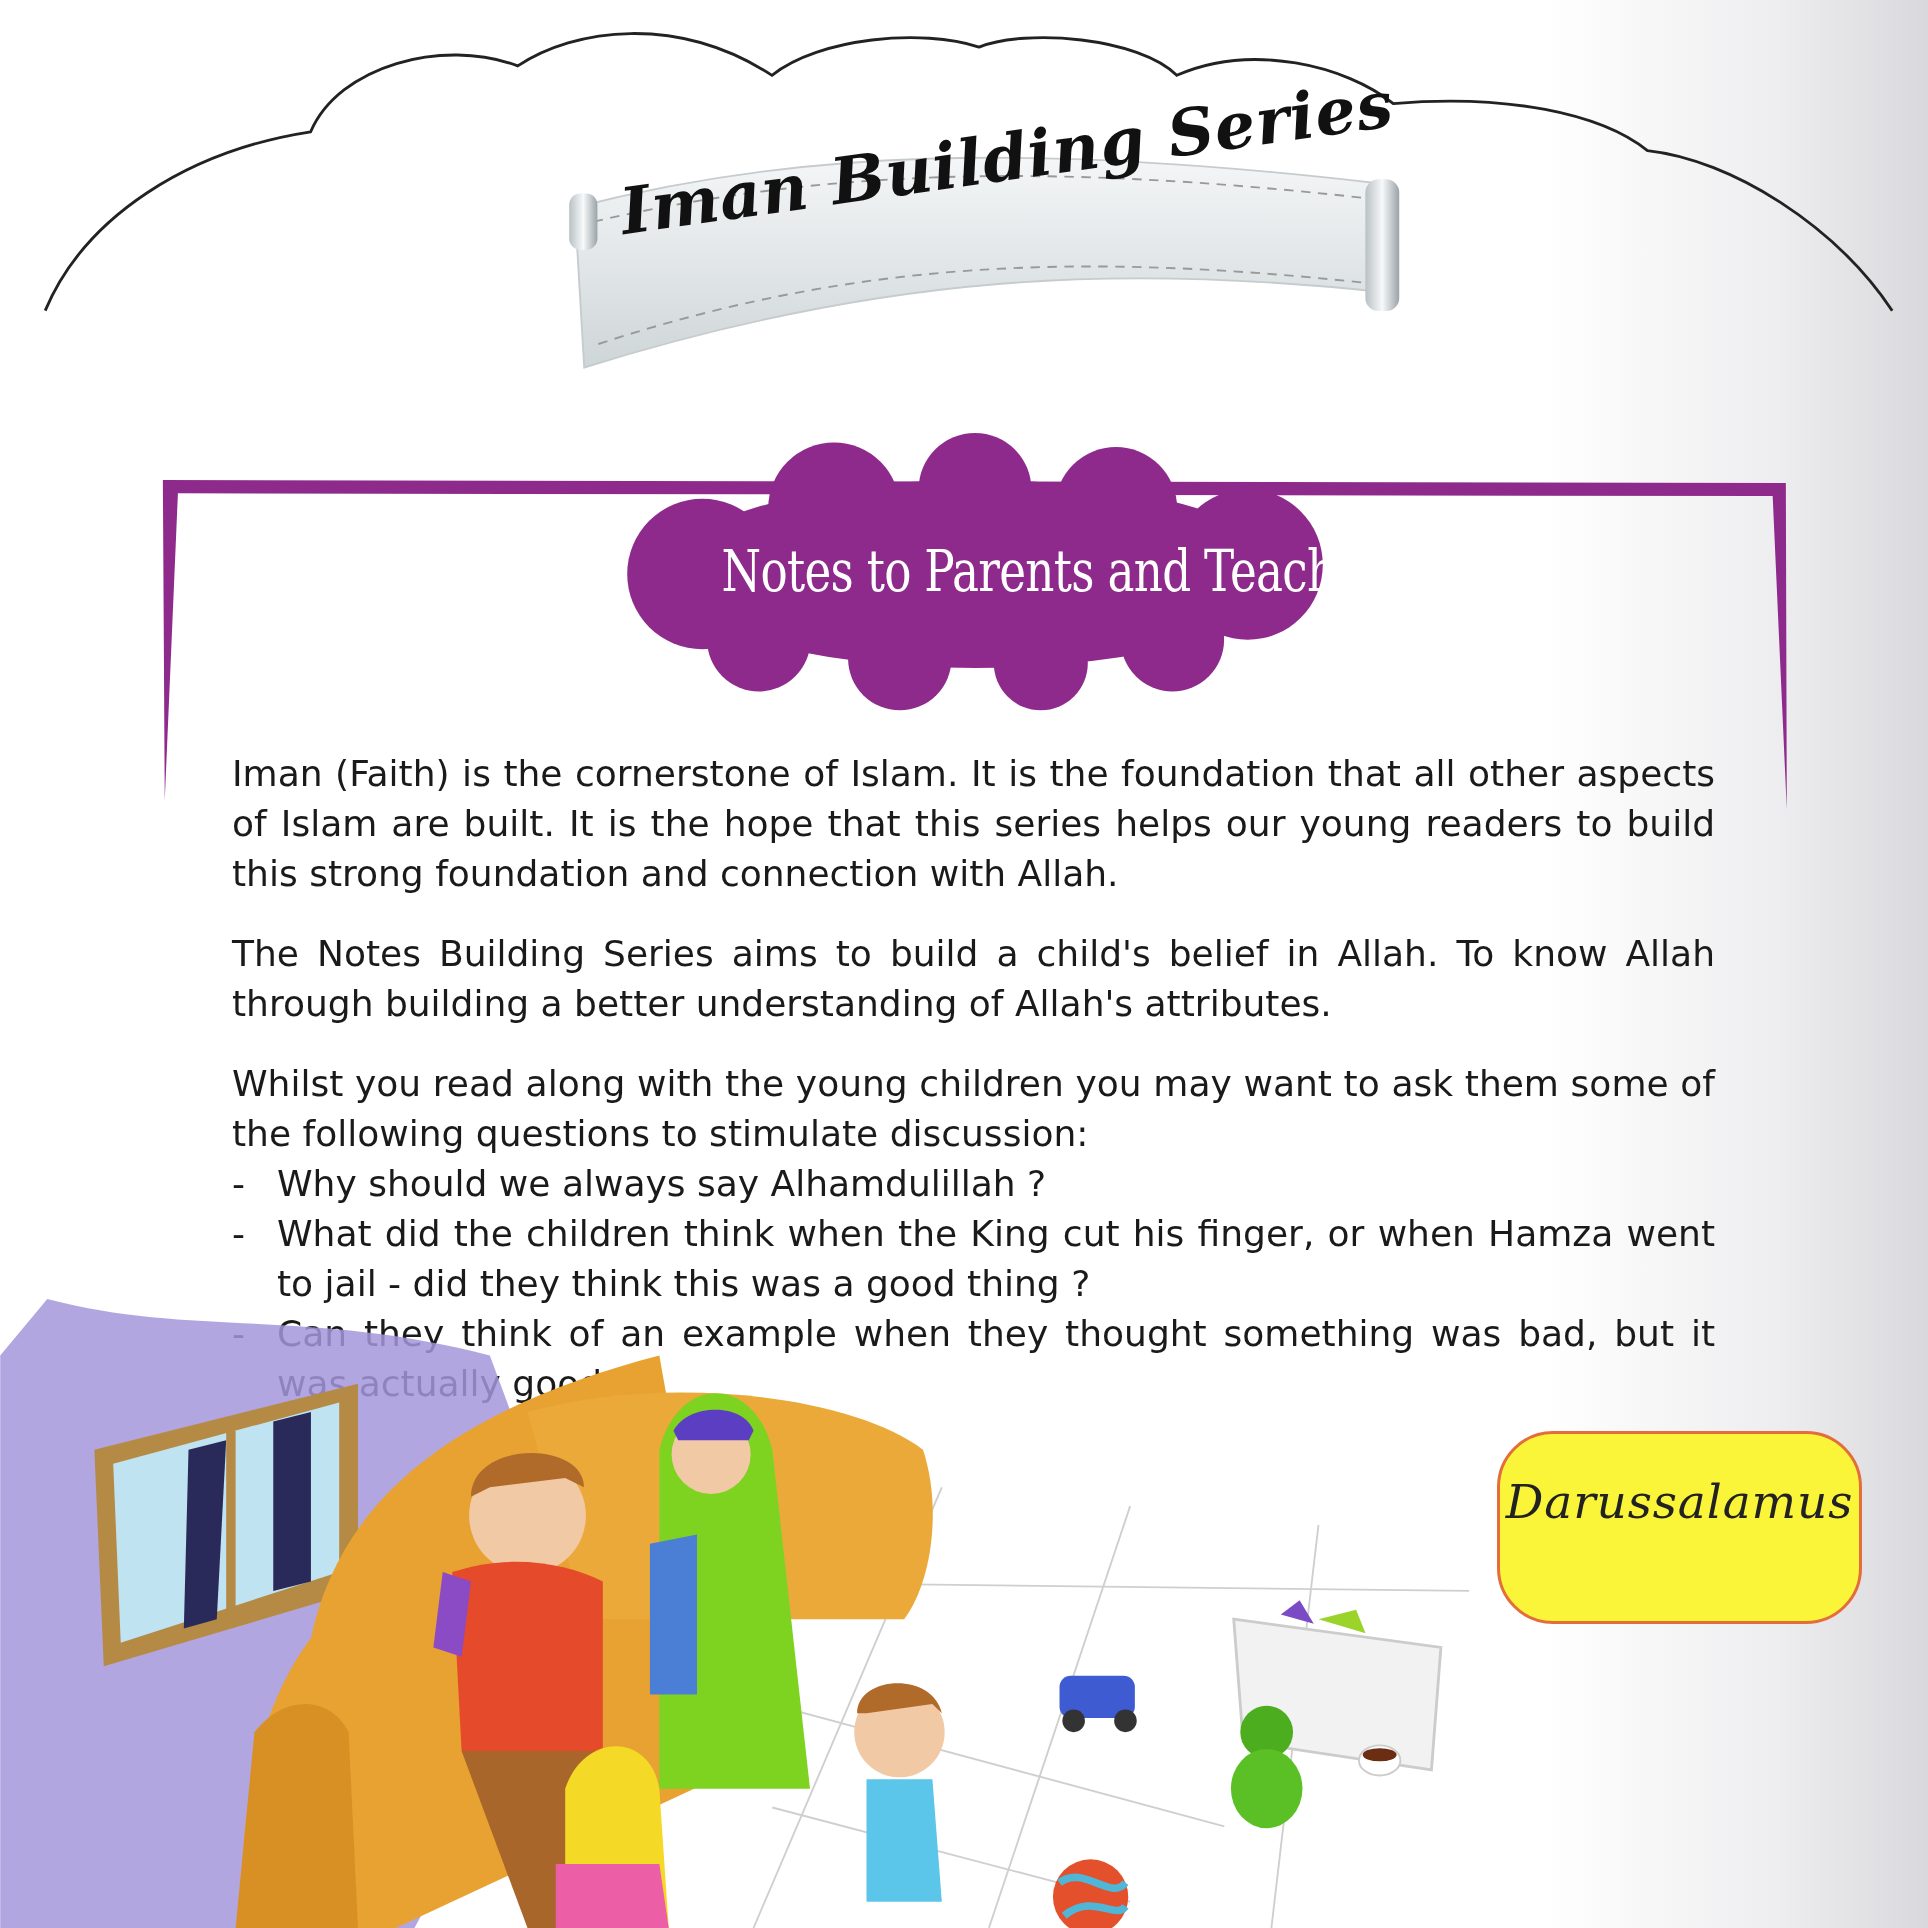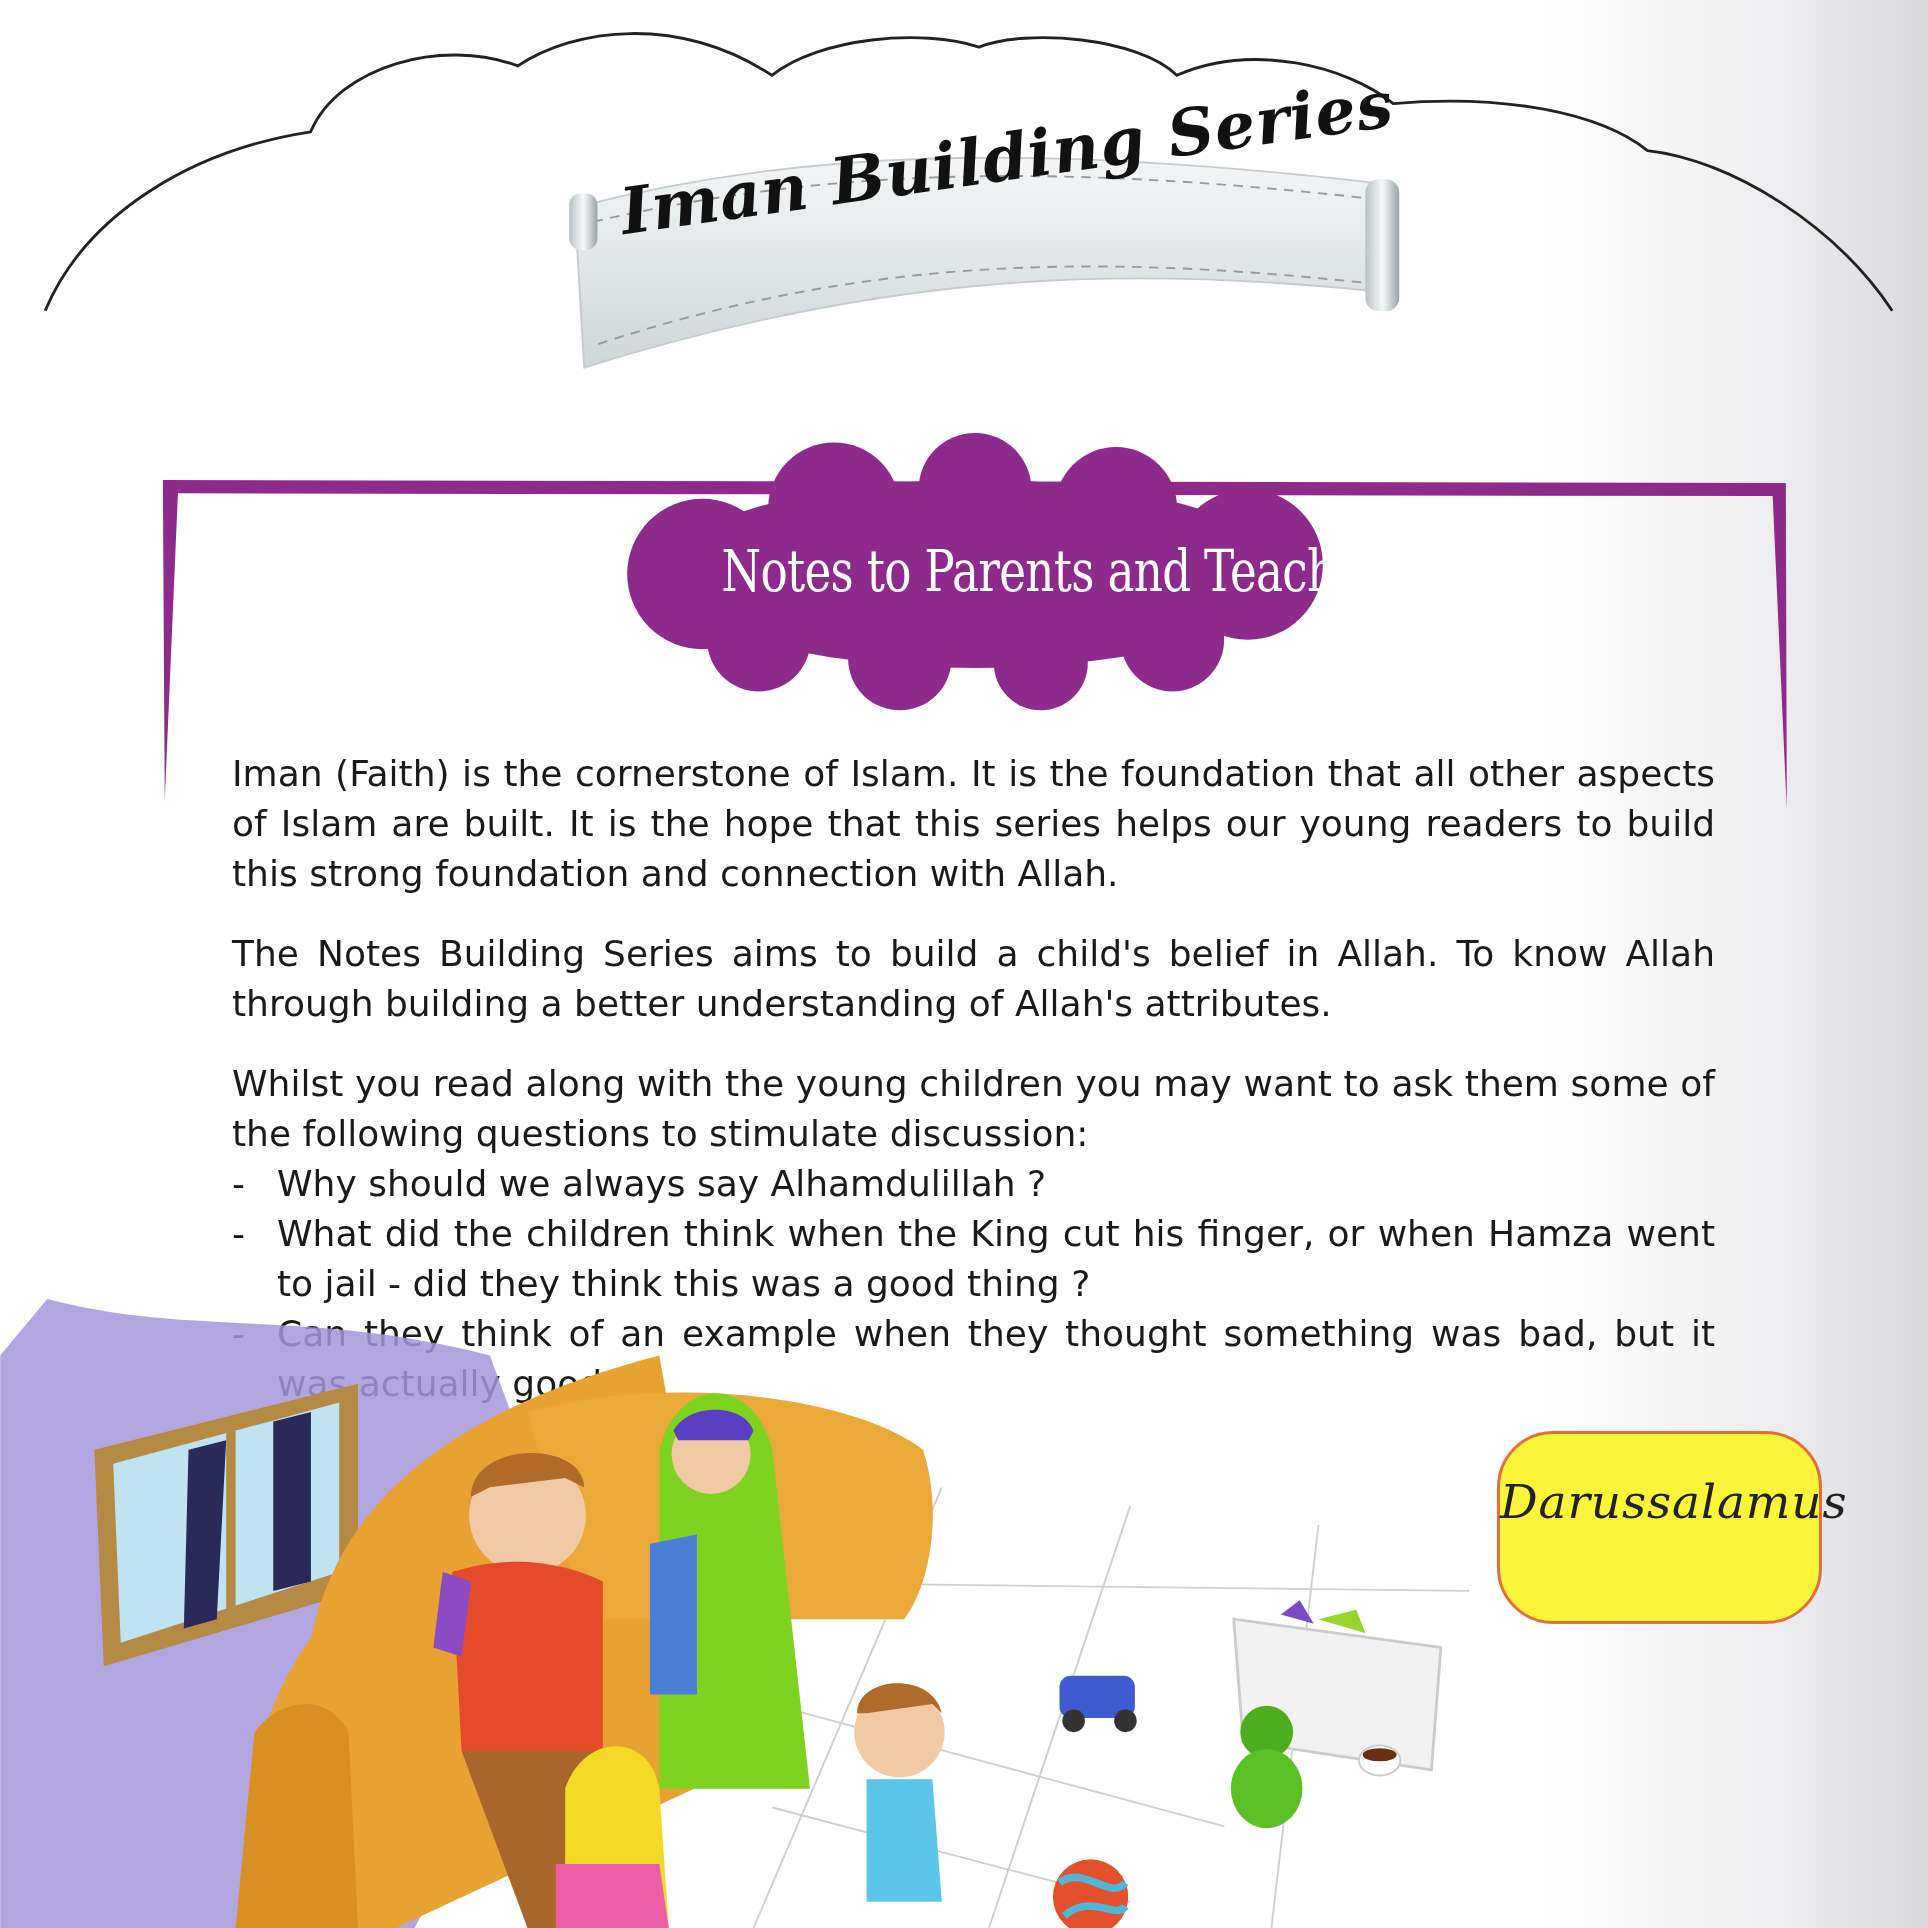--- a/index.html
+++ b/index.html
@@ -31,21 +31,21 @@
     position:absolute; left:232px; top:733px; width:1483px;
     font-family:"DejaVu Sans", sans-serif; font-size:36px; line-height:50px; color:#1a1a1a;margin-top:16px;
   }
   .body-text p { margin:0 0 30px 0; text-align:justify; }
   .body-text .q { margin:0; }
   .body-text ul { list-style:none; margin:0; padding:0; }
   .body-text li { position:relative; padding-left:45px; text-align:justify; }
   .body-text li .dash { position:absolute; left:0; top:0; }
   .illustration { position:absolute; left:0; top:1299px; }
   .logo-box {
-    position:absolute; left:1497px; top:1431px; width:325px; height:193px;
+    position:absolute; left:1497px; top:1431px; width:365px; height:193px;
     background:#fbf53a; border:3.8px solid #e46d3c; border-radius:56px;
     text-align:center; box-sizing:border-box;
   }
   .logo-line1 {
     font-family:"DejaVu Serif", serif; font-style:italic; font-size:47px; color:#222;
     margin-top:40px; letter-spacing:0.9px;
   }
   .logo-line2 {
     font-family:"DejaVu Serif", serif; font-style:italic; font-size:47px; color:#222;
     margin-top:-5.6px;

